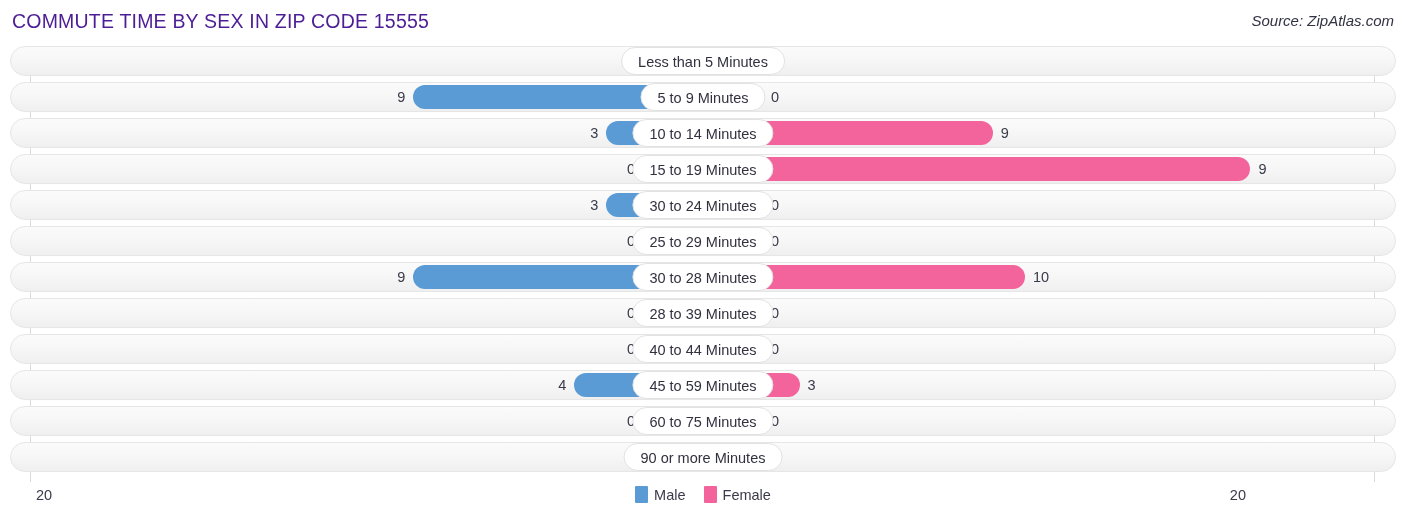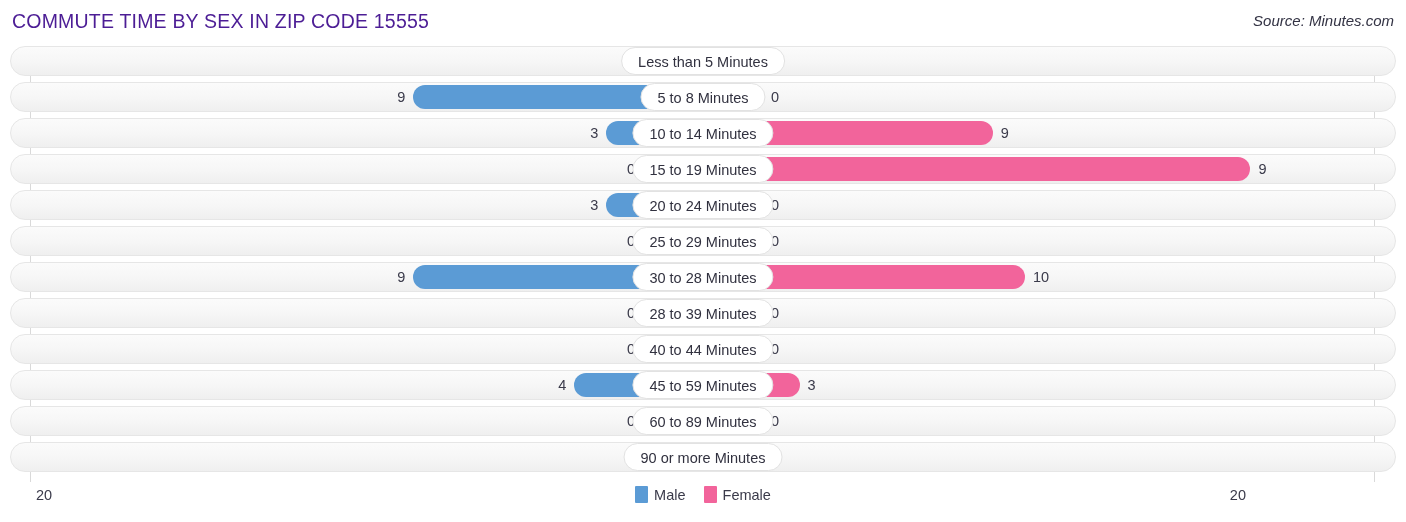--- a/index.html
+++ b/index.html
@@ -175,21 +175,21 @@
     height: 17px;
     border-radius: 1px;
     display: inline-block;
   }
 </style>
 </head>
 <body>
 
 <div class="header">
   <div class="chart-title">COMMUTE TIME BY SEX IN ZIP CODE 15555</div>
-  <div class="source">Source: Minutes.com</div>
+  <div class="source">Source: ZipAtlas.com</div>
 </div>
 
 <div class="plot">
   <div class="axis-line left"></div>
   <div class="axis-line right"></div>
   <div class="rows" id="rows">
       <div class="row">
         <div class="track"></div>
         <div class="bars">
           <div class="bar male" style="width: 60px; background: rgb(174, 203, 233);"></div>
@@ -200,21 +200,21 @@
         <div class="cat-capsule">Less than 5 Minutes</div>
       </div>
       <div class="row">
         <div class="track"></div>
         <div class="bars">
           <div class="bar male" style="width: 289.8px; background: rgb(91, 155, 213);"></div>
           <div class="bar female" style="width: 60px; background: rgb(249, 168, 197);"></div>
           <div class="val male" style="right: 1000.8px; width: 40px;">9</div>
           <div class="val female" style="left: 771px; width: 40px;">0</div>
         </div>
-        <div class="cat-capsule">5 to 8 Minutes</div>
+        <div class="cat-capsule">5 to 9 Minutes</div>
       </div>
       <div class="row">
         <div class="track"></div>
         <div class="bars">
           <div class="bar male" style="width: 96.6px; background: rgb(91, 155, 213);"></div>
           <div class="bar female" style="width: 289.8px; background: rgb(242, 100, 155);"></div>
           <div class="val male" style="right: 807.6px; width: 40px;">3</div>
           <div class="val female" style="left: 1000.8px; width: 40px;">9</div>
         </div>
         <div class="cat-capsule">10 to 14 Minutes</div>
@@ -230,21 +230,21 @@
         <div class="cat-capsule">15 to 19 Minutes</div>
       </div>
       <div class="row">
         <div class="track"></div>
         <div class="bars">
           <div class="bar male" style="width: 96.6px; background: rgb(91, 155, 213);"></div>
           <div class="bar female" style="width: 60px; background: rgb(249, 168, 197);"></div>
           <div class="val male" style="right: 807.6px; width: 40px;">3</div>
           <div class="val female" style="left: 771px; width: 40px;">0</div>
         </div>
-        <div class="cat-capsule">20 to 24 Minutes</div>
+        <div class="cat-capsule">30 to 24 Minutes</div>
       </div>
       <div class="row">
         <div class="track"></div>
         <div class="bars">
           <div class="bar male" style="width: 60px; background: rgb(174, 203, 233);"></div>
           <div class="bar female" style="width: 60px; background: rgb(249, 168, 197);"></div>
           <div class="val male" style="right: 771px; width: 40px;">0</div>
           <div class="val female" style="left: 771px; width: 40px;">0</div>
         </div>
         <div class="cat-capsule">25 to 29 Minutes</div>
@@ -290,21 +290,21 @@
         <div class="cat-capsule">45 to 59 Minutes</div>
       </div>
       <div class="row">
         <div class="track"></div>
         <div class="bars">
           <div class="bar male" style="width: 60px; background: rgb(174, 203, 233);"></div>
           <div class="bar female" style="width: 60px; background: rgb(249, 168, 197);"></div>
           <div class="val male" style="right: 771px; width: 40px;">0</div>
           <div class="val female" style="left: 771px; width: 40px;">0</div>
         </div>
-        <div class="cat-capsule">60 to 89 Minutes</div>
+        <div class="cat-capsule">60 to 75 Minutes</div>
       </div>
       <div class="row">
         <div class="track"></div>
         <div class="bars">
           <div class="bar male" style="width: 60px; background: rgb(174, 203, 233);"></div>
           <div class="bar female" style="width: 60px; background: rgb(249, 168, 197);"></div>
           <div class="val male" style="right: 771px; width: 40px;">0</div>
           <div class="val female" style="left: 771px; width: 40px;">0</div>
         </div>
         <div class="cat-capsule">90 or more Minutes</div>

